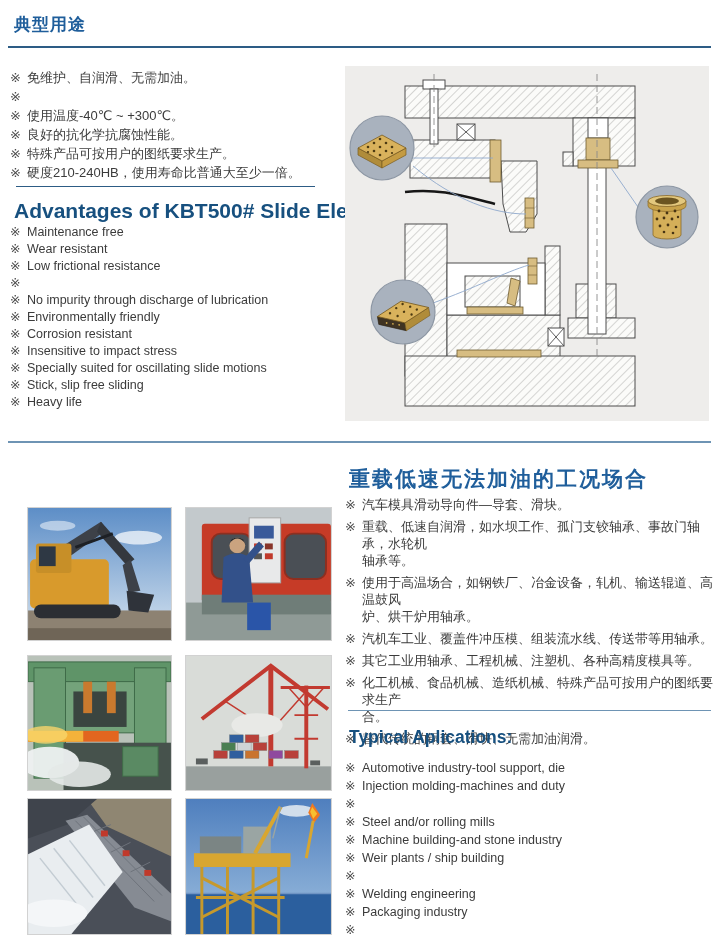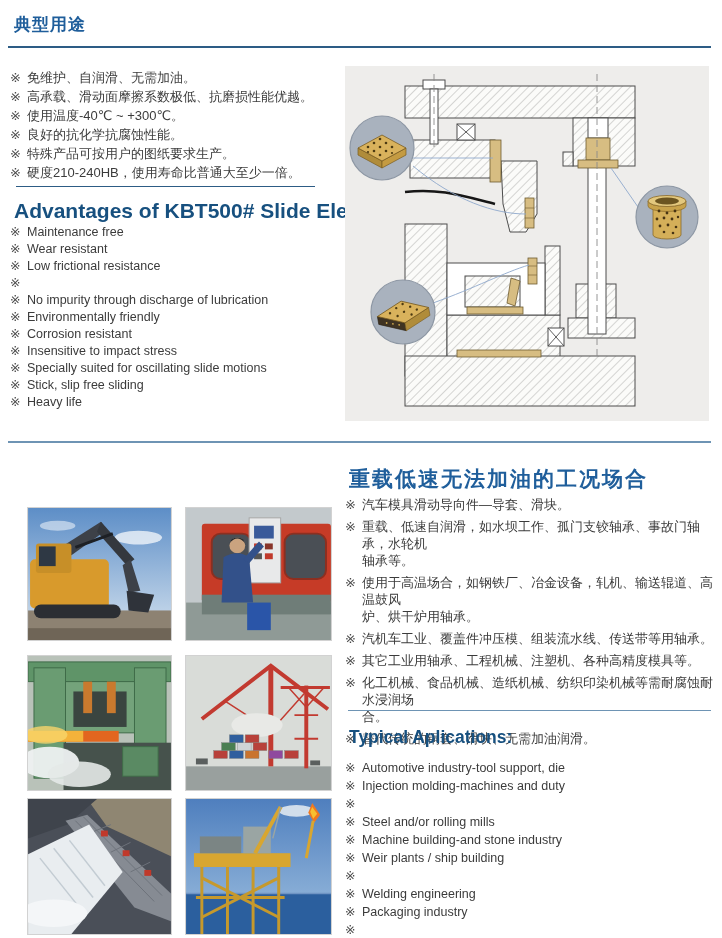--- a/index.html
+++ b/index.html
@@ -56,21 +56,20 @@
 
   <ul id="list-uses" class="list">
 
       <li>
         <span class="mk">※</span>
         <span class="tx">免维护、自润滑、无需加油。</span>
       </li>
 
       <li>
         <span class="mk">※</span>
-        <span class="tx">高承载、滑动面摩擦系数极低、抗磨损性能优越。</span>
       </li>
 
       <li>
         <span class="mk">※</span>
         <span class="tx">使用温度-40℃ ~ +300℃。</span>
       </li>
 
       <li>
         <span class="mk">※</span>
         <span class="tx">良好的抗化学抗腐蚀性能。</span>
@@ -319,21 +318,21 @@
         <span class="tx">汽机车工业、覆盖件冲压模、组装流水线、传送带等用轴承。</span>
       </li>
 
       <li>
         <span class="mk">※</span>
         <span class="tx">其它工业用轴承、工程机械、注塑机、各种高精度模具等。</span>
       </li>
 
       <li>
         <span class="mk">※</span>
-        <span class="tx">化工机械、食品机械、造纸机械、纺织印染机械等需耐腐蚀耐水浸润场
+        <span class="tx">化工机械、食品机械、造纸机械、特殊产品可按用户的图纸要求生产
 合。</span>
       </li>
 
       <li>
         <span class="mk">※</span>
         <span class="tx">替代传统的铜套、滑块、无需加油润滑。</span>
       </li>
     </ul>
 
   <div id="rule-apps" class="rule"></div>

